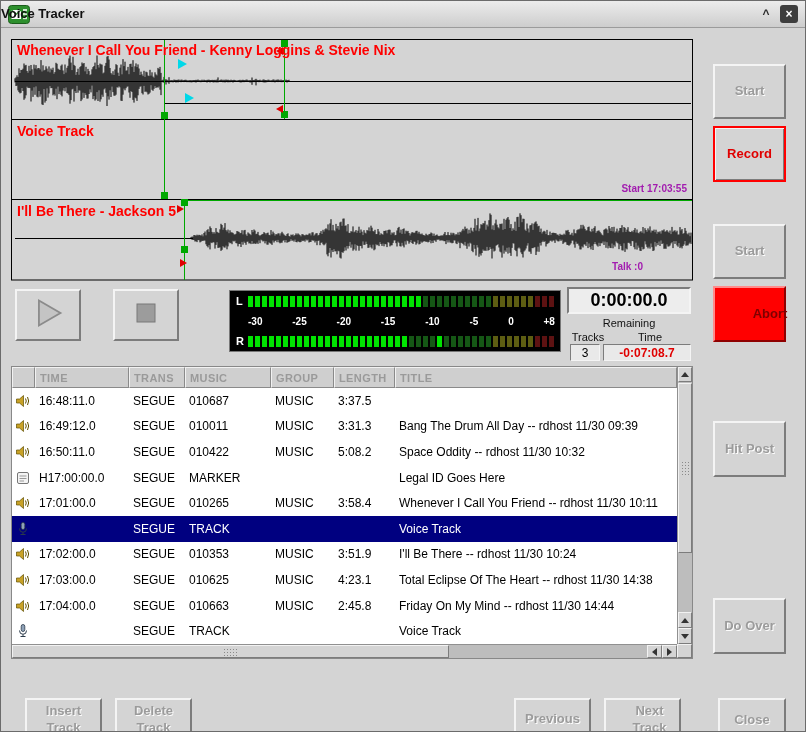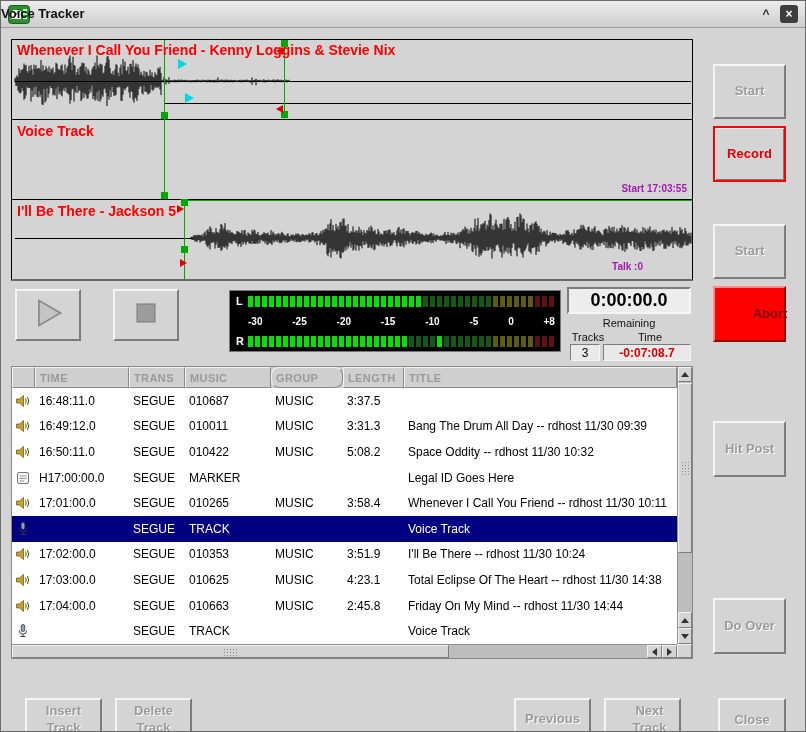--- a/index.html
+++ b/index.html
@@ -62,21 +62,21 @@
   .hcell{border-top:1px solid #f2f2f2;border-left:1px solid #f2f2f2;border-right:1px solid #8a8a8a;border-bottom:1px solid #8a8a8a;color:#9a9a9a;font-size:11px;font-weight:bold;display:flex;align-items:center;padding-left:4px;letter-spacing:0.4px;white-space:nowrap;overflow:hidden;}
   #log-rows{position:absolute;left:0;top:21px;width:665px;height:256px;display:flex;flex-direction:column;background:#fff;}
   .log-row{flex:1;display:flex;align-items:center;font-size:12px;color:#000;background:#fff;}
   .log-row.selected{background:#000080;color:#fff;}
   .cell{padding-left:4px;white-space:nowrap;overflow:hidden;}
   .c-icon{width:23px;padding-left:3px;display:flex;align-items:center;}
   .c-icon svg{width:16px;height:16px;}
   .c-time{width:94px;}
   .c-trans{width:56px;}
   .c-cart{width:86px;}
-  .c-group{width:72px;border-radius:8px;}
+  .c-group{width:63px;}
   .c-length{width:61px;}
   .c-title{flex:1;}
 
   
   .vscroll{position:absolute;right:0;top:0;width:15px;height:277px;background:#bdbdbd;border-left:1px solid #909090;}
   .hscroll{position:absolute;left:0;bottom:0;width:665px;height:14px;background:#bdbdbd;border-top:1px solid #909090;}
   .sb-btn{position:absolute;background:#d4d4d4;border:1px solid;border-color:#f2f2f2 #7c7c7c #7c7c7c #f2f2f2;display:flex;align-items:center;justify-content:center;}
   .sb-thumb{position:absolute;background:#d4d4d4;border:1px solid;border-color:#f2f2f2 #7c7c7c #7c7c7c #f2f2f2;display:flex;align-items:center;justify-content:center;}
   .arrow{width:0;height:0;}
   .arrow.up{border-left:4px solid transparent;border-right:4px solid transparent;border-bottom:5px solid #333;}

